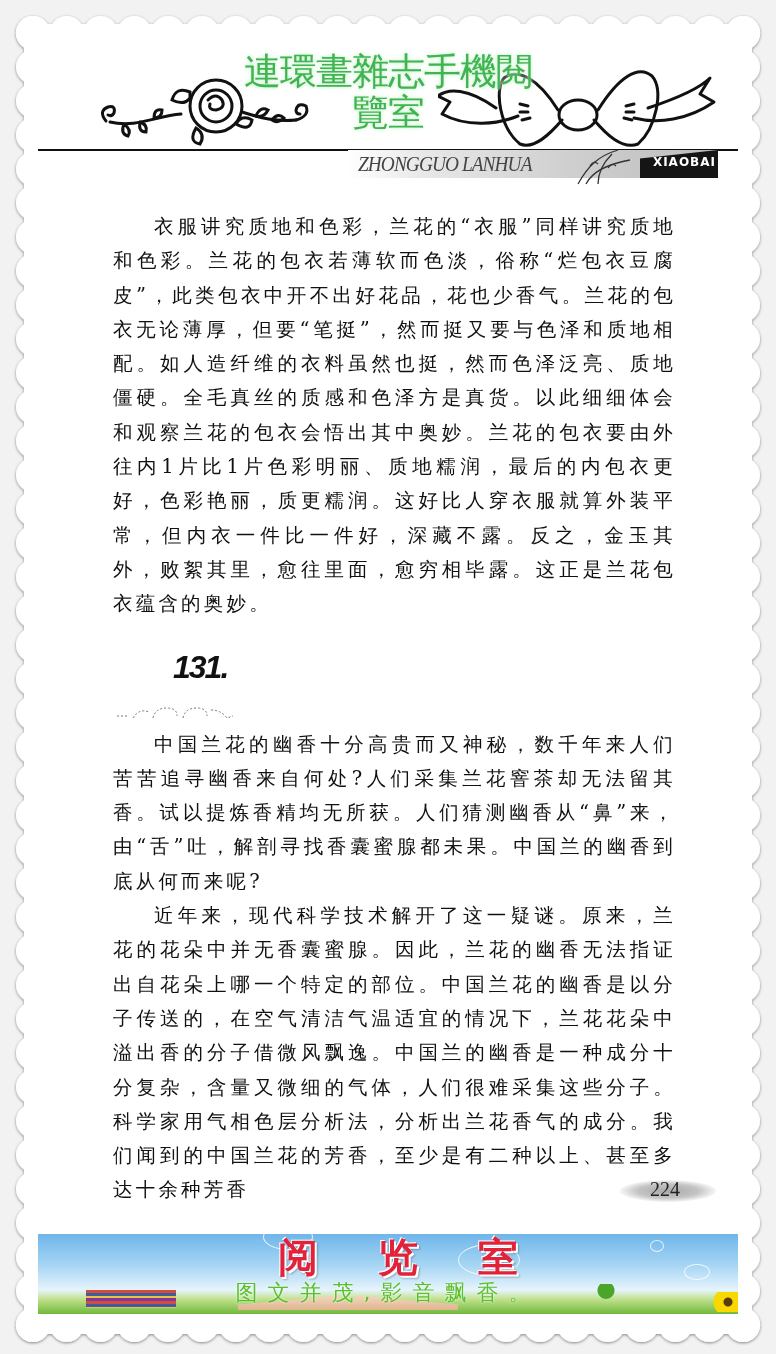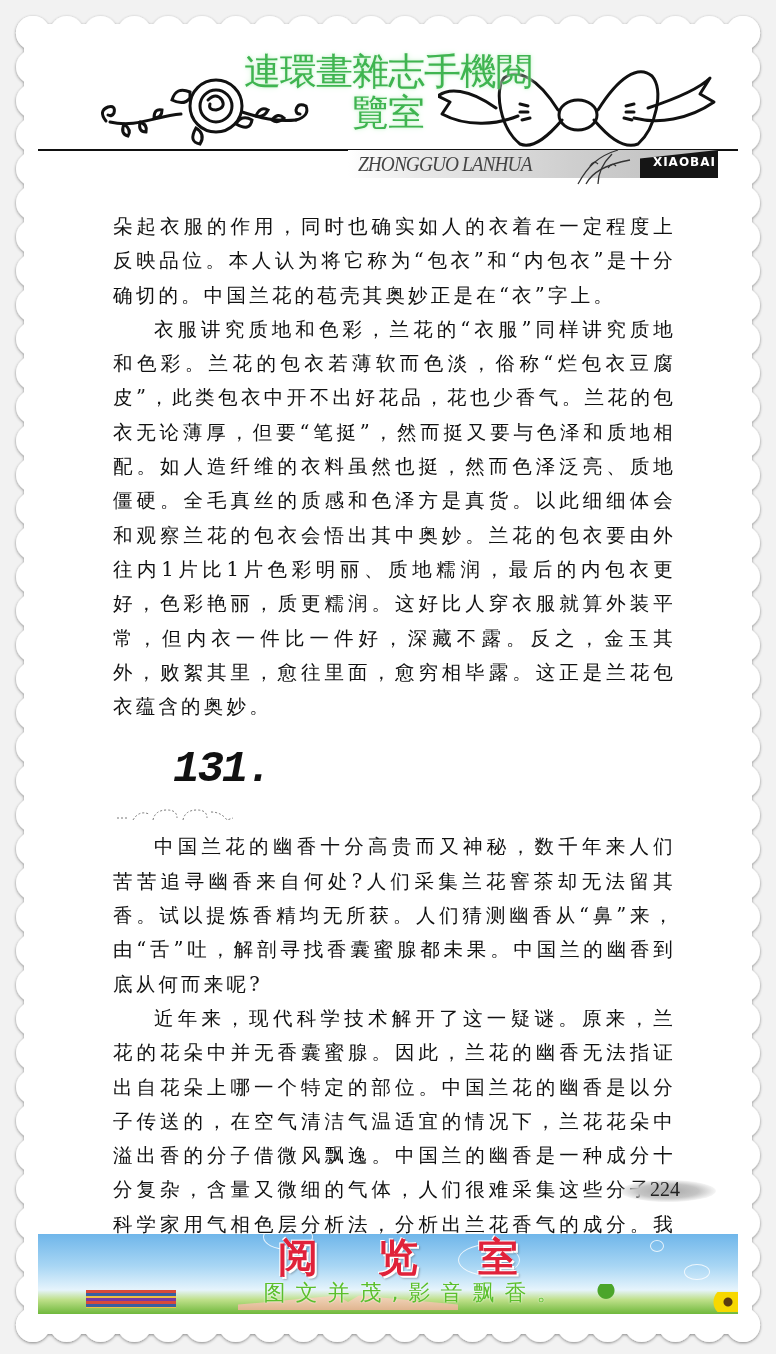--- a/index.html
+++ b/index.html
@@ -68,22 +68,22 @@
     font-size: 19.5px; line-height: 34.3px; color: #111;
   }
   .para { margin: 0; text-align: justify; text-align-last: left; letter-spacing: 3.2px; }
   .para.indent { text-indent: 41px; }
 
   .section-heading {
     position: relative; height: 88px; margin-top: 18px;
   }
   .section-num {
     position: absolute; left: 60px; top: 10px;
-    font-family: Liberation Mono, monospace; font-style: italic; font-weight: bold;
-    font-size: 44px; color: #111; letter-spacing: -2px;
+    font-family: Liberation Sans, sans-serif; font-style: italic; font-weight: bold;
+    font-size: 32px; color: #111; letter-spacing: -2px;
   }
   .section-title {
     position: absolute; left: 144px; top: 28px;
     font-family: "DejaVu Sans", sans-serif; font-weight: bold;
     font-size: 20px; color: #111; letter-spacing: 1px;
   }
   .flourish { position: absolute; left: 0px; top: 58px; }
 
   
   .folio {
@@ -110,21 +110,20 @@
     font-family: "DejaVu Sans", sans-serif; font-weight: bold;
     font-size: 40px; color: #e0223a; letter-spacing: 60px;
     text-shadow: 2px 2px 0 #fff, -1px -1px 0 #fff, 3px 3px 2px rgba(0,0,0,0.25);
     line-height: 46px; padding-left: 40px;
   }
   .banner-sub {
     position: absolute; left: 0; top: 44px; width: 700px; text-align: center;
     font-family: "DejaVu Sans", sans-serif;
     font-size: 22px; color: #5bbf2c; letter-spacing: 10px;
     text-shadow: 0 0 2px #fff;
-    margin-left: 28px;
   }
   .banner-book {
     position: absolute; left: 200px; top: 58px; width: 220px; height: 18px;
     background: linear-gradient(180deg, #f7e0c8, #e0b590);
     clip-path: polygon(0 70%, 45% 20%, 50% 55%, 55% 20%, 100% 70%, 100% 100%, 0 100%);
   }
   .banner-books {
     position: absolute; left: 48px; top: 56px; width: 90px; height: 18px;
     background: repeating-linear-gradient(180deg, #d84a3a 0 3px, #3a5fa0 3px 6px, #f0c040 6px 8px, #7a3aa0 8px 11px);
   }
@@ -324,21 +323,20 @@
           <path d="M22 20 q4 -6 8 -2"></path>
           <path d="M40 22 q4 -6 8 -2"></path>
         </g>
       </svg>
       <div class="running-head-tag">
         <span class="running-head-tag-text">XIAOBAI</span>
       </div>
     </div>
 
     <div class="body-text">
-      <p class="para">朵起衣服的作用，同时也确实如人的衣着在一定程度上反映品位。本人认为将它称为“包衣”和“内包衣”是十分确切的。中国兰花的苞壳其奥妙正是在“衣”字上。</p>
       <p class="para indent">衣服讲究质地和色彩，兰花的“衣服”同样讲究质地和色彩。兰花的包衣若薄软而色淡，俗称“烂包衣豆腐皮”，此类包衣中开不出好花品，花也少香气。兰花的包衣无论薄厚，但要“笔挺”，然而挺又要与色泽和质地相配。如人造纤维的衣料虽然也挺，然而色泽泛亮、质地僵硬。全毛真丝的质感和色泽方是真货。以此细细体会和观察兰花的包衣会悟出其中奥妙。兰花的包衣要由外往内1片比1片色彩明丽、质地糯润，最后的内包衣更好，色彩艳丽，质更糯润。这好比人穿衣服就算外装平常，但内衣一件比一件好，深藏不露。反之，金玉其外，败絮其里，愈往里面，愈穷相毕露。这正是兰花包衣蕴含的奥妙。</p>
 
       <div class="section-heading">
         <svg class="flourish" width="140" height="28" viewBox="0 0 140 28">
           <g fill="none" stroke="#777" stroke-width="1" stroke-dasharray="2 2">
             <path d="M4 18 L14 18"></path>
             <path d="M20 20 q6 -10 16 -6"></path>
             <path d="M40 20 q2 -10 14 -10 q10 0 10 8"></path>
             <path d="M70 20 q2 -10 14 -10 q10 0 10 8"></path>
             <path d="M98 12 q10 0 16 8 l6 -2"></path>

